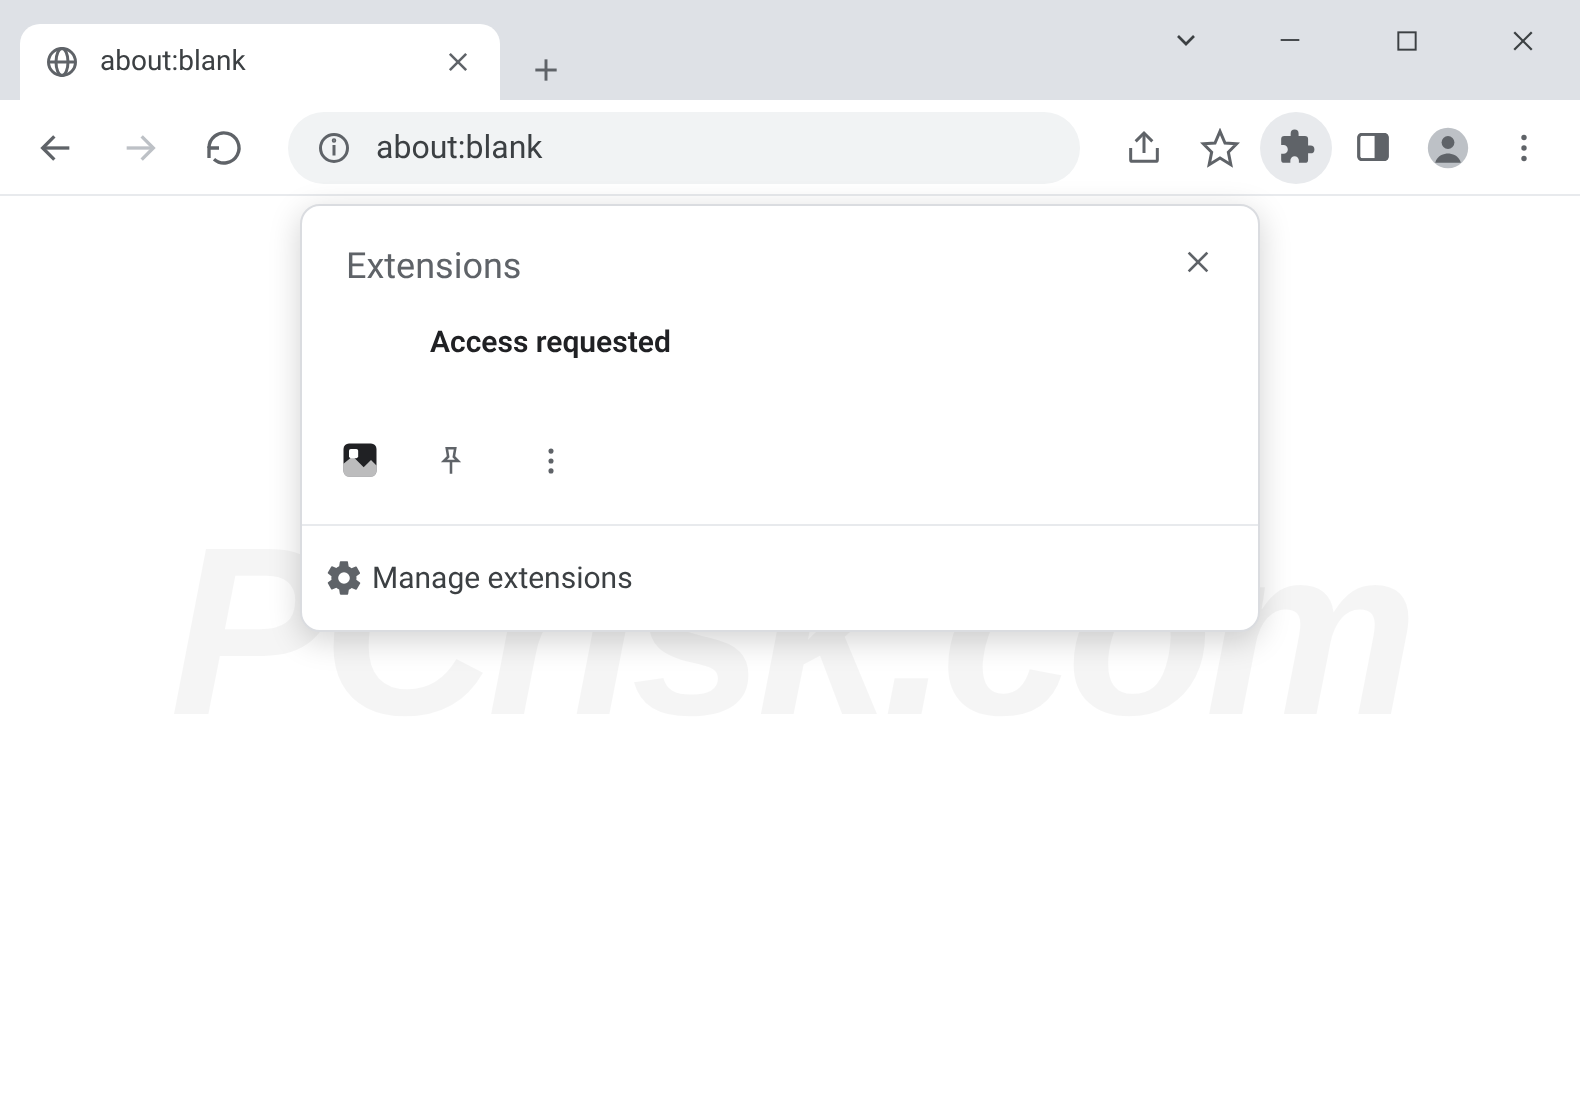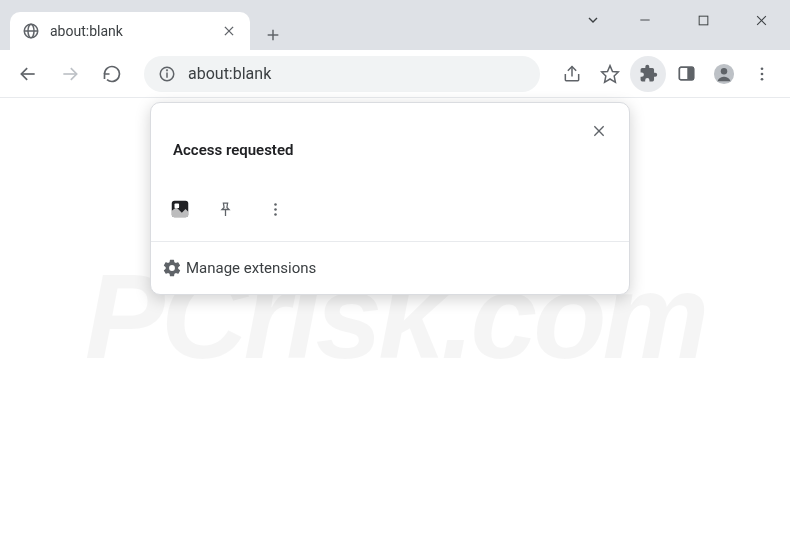--- a/index.html
+++ b/index.html
@@ -181,20 +181,21 @@
       height: 28px;
       display: flex;
       align-items: center;
       justify-content: center;
       color: #5f6368;
       cursor: pointer;
       border-radius: 50%;
     }
     .popup-section {
       padding: 10px 22px 16px 22px;
+      margin-left: 42px;
     }
     .section-title {
       font-size: 15px;
       font-weight: 600;
       color: #202124;
       margin-bottom: 6px;
     }
     .section-desc {
       font-size: 14px;
       color: #3c4043;
@@ -384,20 +385,21 @@
         </svg>
       </div>
     </div>
   </div>
 
   <div class="content">
     <div class="watermark">PCrisk.com</div>
 
     <div class="popup">
       <div class="popup-header">
+        <div class="popup-title">Extensions</div>
         <div class="popup-close">
           <svg viewBox="0 0 24 24" width="16" height="16" stroke="currentColor" stroke-width="2">
             <line x1="5" y1="5" x2="19" y2="19"></line>
               <line x1="19" y1="5" x2="5" y2="19"></line>
           </svg>
         </div>
       </div>
       <div class="popup-section">
         <div class="section-title">Access requested</div>
       </div>

